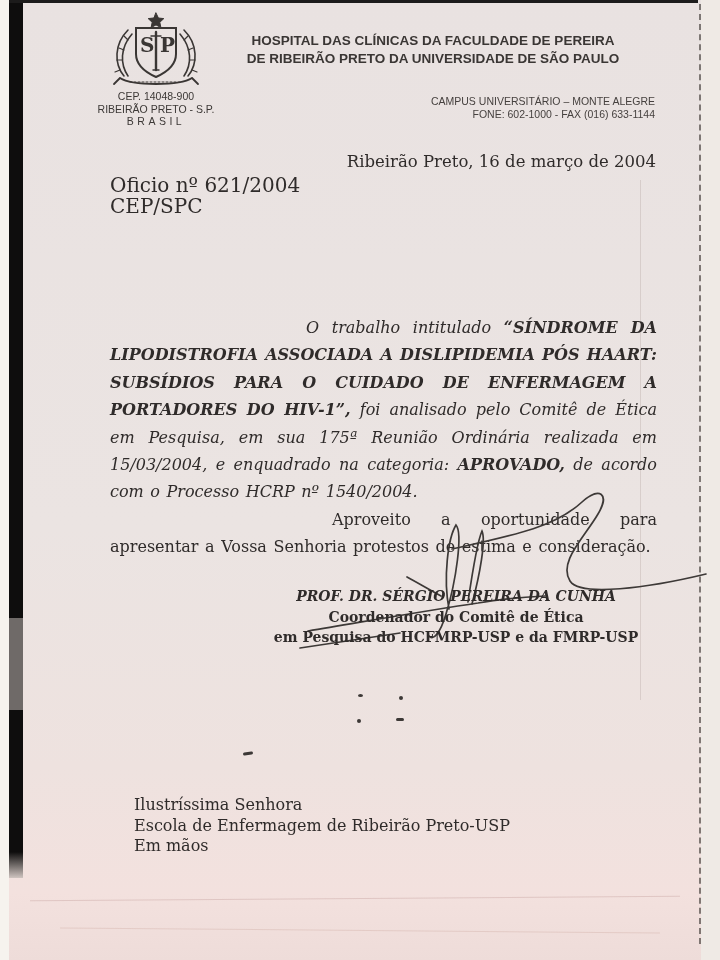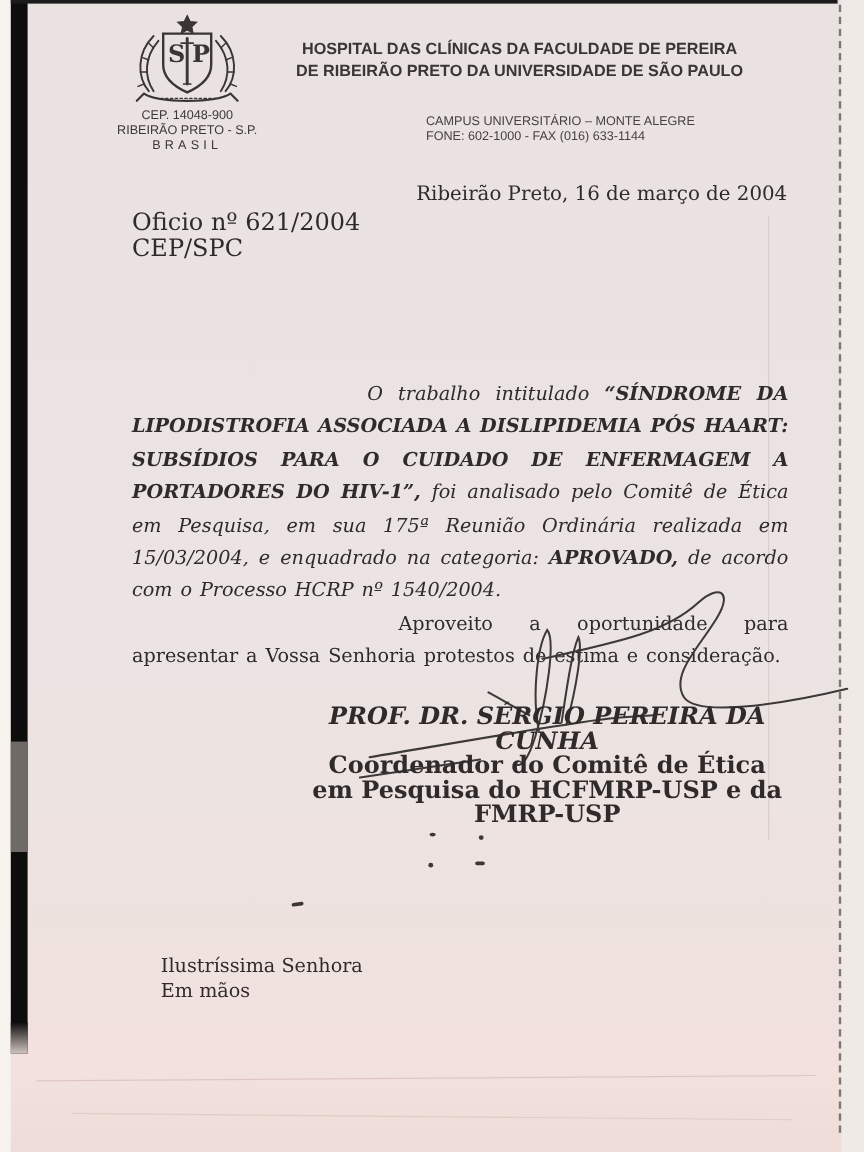--- a/index.html
+++ b/index.html
@@ -23,34 +23,34 @@
 
   .abs{position:absolute;}
 
   
   .crest{left:94px;top:12px;width:124px;text-align:center;color:#353130;}
   .crest svg{display:block;margin:0 auto;}
   .crest-line{font-family:"Liberation Sans",sans-serif;font-size:10.5px;line-height:12.5px;color:#3c3836;}
   .crest-line.spaced{letter-spacing:3.5px;}
   .org-title{left:213px;top:32px;width:440px;text-align:center;
     font-family:"Liberation Sans",sans-serif;font-weight:bold;font-size:13.5px;line-height:17.5px;color:#3a3634;}
-  .campus{left:355px;top:95px;width:300px;text-align:left;
+  .campus{left:355px;top:95px;width:300px;text-align:right;
     font-family:"Liberation Sans",sans-serif;font-size:10.5px;line-height:12.5px;color:#46413f;}
 
   
   .date-line{left:110px;top:134px;width:546px;text-align:right;font-size:16.5px;margin-top:18px;}
   .ref-block{left:110px;top:175px;font-size:20px;line-height:21px;}
   .salutation{left:110px;top:259px;font-size:16px;font-weight:bold;}
   .body-text{left:110px;top:314px;width:547px;font-size:16px;line-height:27.4px;text-align:justify;word-spacing:1.5px;}
   .body-text p{margin:0;}
   .body-text .p1{text-indent:196px;font-style:italic;}
   .body-text .p2{text-indent:222px;}
   .b{font-weight:bold;}
 
-  .sig-block{left:250px;top:586px;width:412px;text-align:center;font-size:20px;line-height:20.5px;font-weight:bold;}
+  .sig-block{left:250px;top:586px;width:412px;text-align:center;font-size:14px;line-height:20.5px;font-weight:bold;}
   .sig-name{font-style:italic;}
   .sig-svg{left:280px;top:478px;pointer-events:none;}
 
   .speck{position:absolute;background:#3c3836;border-radius:50%;}
   .sp1{left:358px;top:694px;width:5px;height:3px;}
   .sp2{left:399px;top:696px;width:4px;height:4px;}
   .sp3{left:357px;top:719px;width:4px;height:4px;}
   .sp4{left:396px;top:718px;width:8px;height:3px;border-radius:2px;}
   .sp5{left:243px;top:752px;width:10px;height:3px;border-radius:2px;transform:rotate(-8deg);}
 
@@ -142,16 +142,17 @@
   </div>
 
   <span class="speck sp1"></span>
   <span class="speck sp2"></span>
   <span class="speck sp3"></span>
   <span class="speck sp4"></span>
   <span class="speck sp5"></span>
 
   <div class="abs recipient">
     <div>Ilustríssima Senhora</div>
+    <div>Escola de Enfermagem de Ribeirão Preto-USP</div>
     <div>Em mãos</div>
   </div>
 
 </div>
 
 </body></html>

